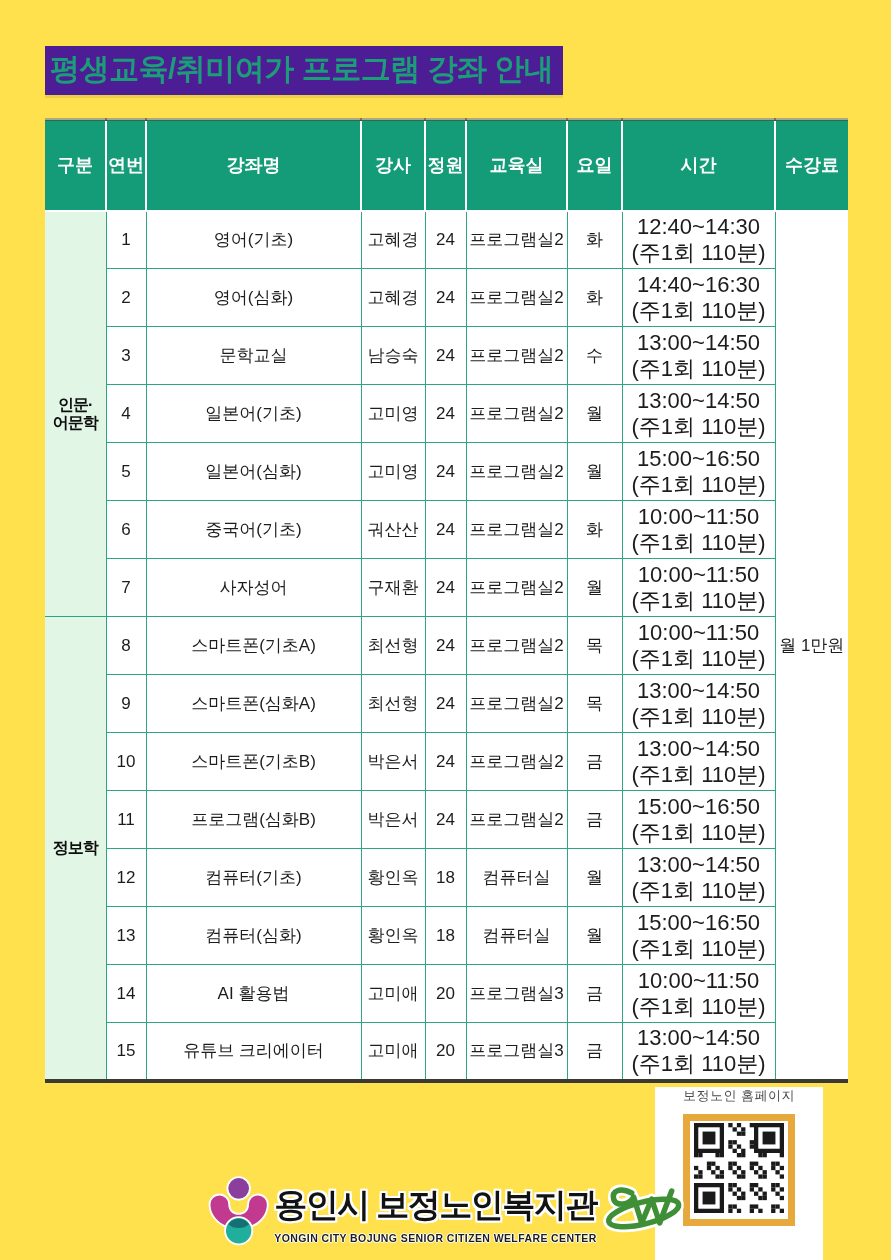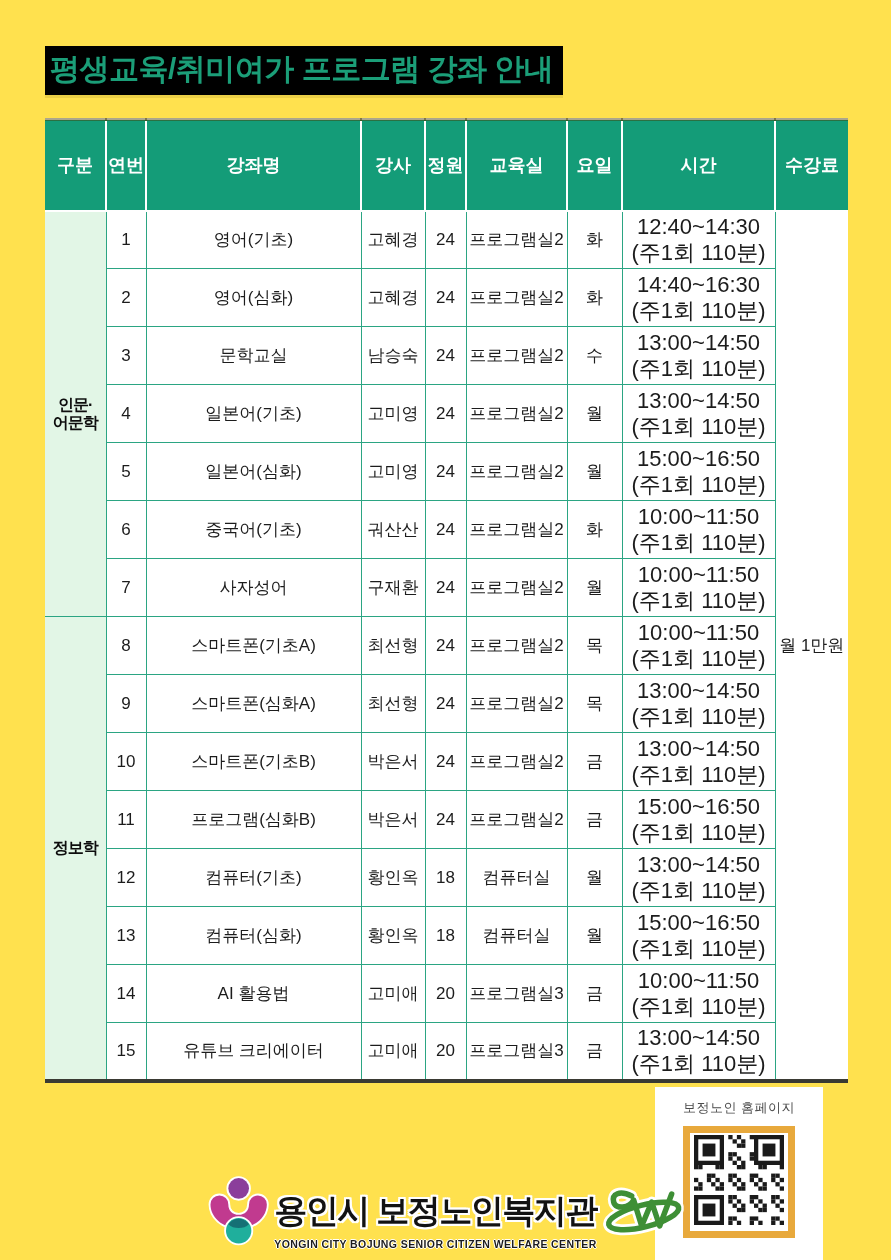--- a/index.html
+++ b/index.html
@@ -18,21 +18,21 @@
     width:891px;height:1260px;
     margin:0 auto;
     background:var(--yellow);
     overflow:hidden;
     font-family:"Liberation Sans","DejaVu Sans",sans-serif;
   }
   
   .title{
     position:absolute;left:45px;top:46px;
     display:inline-block;
-    background:#000000;
+    background:#4c1d95;
     color:var(--title-green);
     font-size:30px;font-weight:800;letter-spacing:-0.5px;
     padding:3px 10px 5px 5px;
     box-shadow:0 3px 0 rgba(0,0,0,0.08);
     white-space:nowrap;
   }
   
   table.program{
     position:absolute;left:45px;top:118px;
     width:803px;
@@ -67,35 +67,34 @@
   table.program tbody td.time{line-height:1.15;font-size:22px;}
   table.program tbody td.tuition{font-size:17px;border-right:none;}
   
   .qr-box{
     position:absolute;left:655px;top:1087px;
     width:168px;height:173px;
     background:#fff;
   }
   .qr-label{
     text-align:center;
-    padding-top:12px;
     font-size:13px;color:#4a4a4a;letter-spacing:0.5px;
   }
   .qr-frame{
     margin:9px auto 0;
     width:112px;height:112px;
     border:7px solid var(--qr-frame);
     background:#fff;
     display:flex;align-items:center;justify-content:center;
   }
   
   .logo{
     position:absolute;left:50%;top:1176px;
     transform:translateX(-50%);
-    display:flex;align-items:flex-end;gap:5px;
+    display:flex;align-items:center;gap:5px;
     white-space:nowrap;
   }
   .logo-text{display:flex;flex-direction:column;align-items:center;}
   .org-name{
     font-size:33px;font-weight:900;color:#121212;letter-spacing:-1.5px;
     text-shadow:2px 0 0 #fff,-2px 0 0 #fff,0 2px 0 #fff,0 -2px 0 #fff,
                 2px 2px 0 #fff,-2px -2px 0 #fff,2px -2px 0 #fff,-2px 2px 0 #fff;
   }
   .org-subtitle{
     margin-top:4px;

